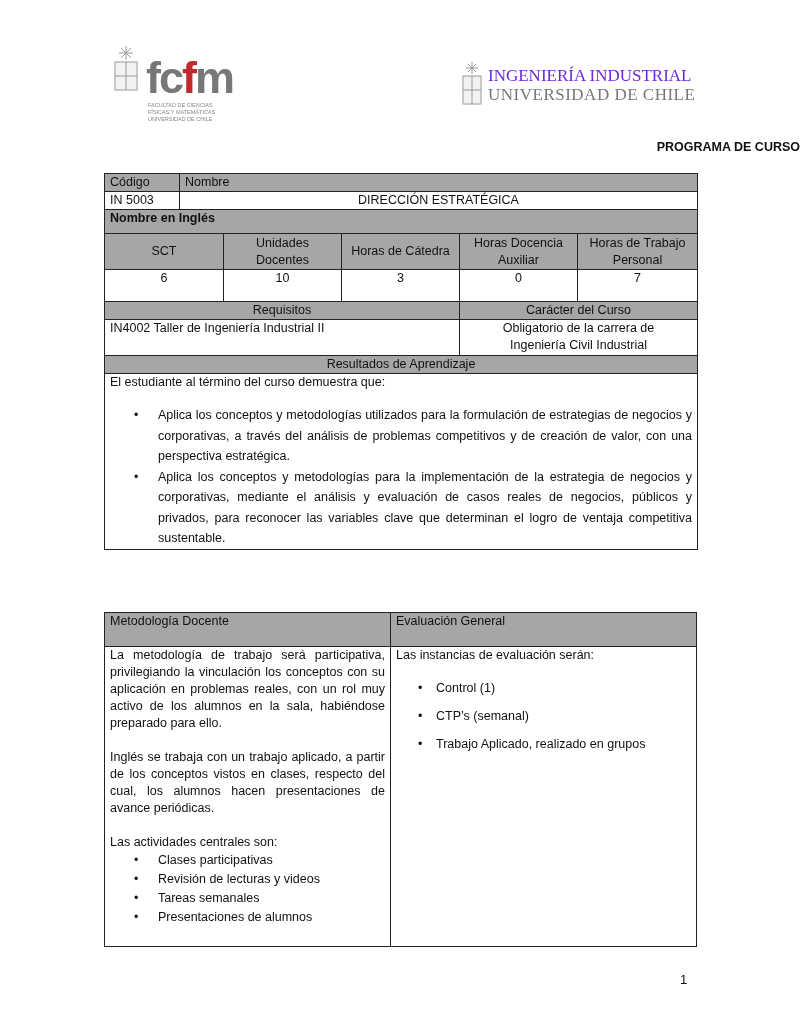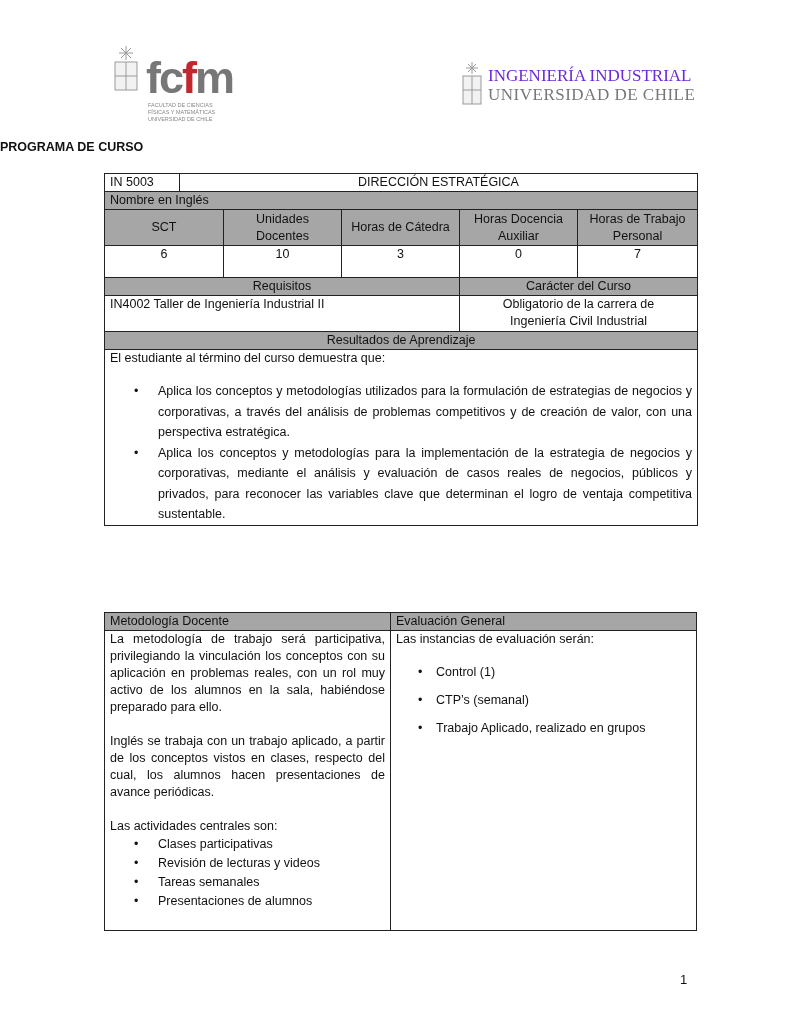--- a/index.html
+++ b/index.html
@@ -1,20 +1,20 @@
 <!DOCTYPE html>
 <html><head>
 <meta charset="utf-8">
 <style>
   html, body { margin:0; padding:0; background:#ffffff; }
   body { width:800px; height:1035px; position:relative; overflow:hidden;
          font-family:"Liberation Sans", sans-serif; color:#111; font-size:12.5px; }
   .logo-left { position:absolute; left:110px; top:44px; width:130px; height:82px; }
   .logo-right { position:absolute; left:460px; top:60px; width:215px; height:50px; }
-  .title { position:absolute; left:0; width:800px; top:140px; text-align:left;
+  .title { position:absolute; left:0; width:800px; top:140px; text-align:right;
            font-weight:bold; font-size:12.5px; }
   table { border-collapse:collapse; position:absolute; table-layout:fixed; }
   td { border:1.3px solid #222; padding:0 5px; vertical-align:top; line-height:17px; }
   .g { background:#a6a6a6; }
   .c { text-align:center; }
   .vm { vertical-align:middle; }
   ul { margin:0; padding:0; list-style:none; }
   li { position:relative; }
   .bul::before { content:"\2022"; position:absolute; left:-24px; top:0; }
   .just { text-align:justify; }
@@ -66,25 +66,29 @@
 <table data-name="course-info-table" style="left:104px;top:173px;width:593px;">
   <colgroup>
     <col style="width:75px">
       <col style="width:44px">
       <col style="width:118px">
       <col style="width:118px">
       <col style="width:118px">
       <col style="width:120px">
   </colgroup>
   <tbody>
+      <tr class="g" style="height:18px;">
+    <td data-name="code-label">Código</td>
+    <td colspan="5" data-name="name-label">Nombre</td>
+  </tr>
   <tr style="height:18px;">
     <td data-name="course-code">IN 5003</td>
     <td colspan="5" class="c" data-name="course-name">DIRECCIÓN ESTRATÉGICA</td>
   </tr>
-  <tr class="g" style="height:18px;">
+  <tr class="g" style="height:24px;font-weight:bold;">
     <td colspan="6" data-name="english-name-label">Nombre en Inglés</td>
   </tr>
   <tr class="g" style="height:36px;padding-left:41px;">
     <td colspan="2" class="c vm" data-name="hours-header-sct">SCT</td>
     <td class="c vm" data-name="hours-header-unidades">Unidades Docentes</td>
     <td class="c vm" data-name="hours-header-catedra">Horas de Cátedra</td>
     <td class="c vm" data-name="hours-header-auxiliar">Horas Docencia Auxiliar</td>
     <td class="c vm" data-name="hours-header-personal">Horas de Trabajo Personal</td>
   </tr>
   <tr style="height:32px;">
@@ -116,21 +120,21 @@
   </tr>
 </tbody>
   </table>
 
 <table data-name="methodology-evaluation-table" style="left:104px;top:612px;width:592px;">
   <colgroup>
       <col style="width:286px">
       <col style="width:306px">
     </colgroup>
   <tbody>
-      <tr class="g" style="height:18px;">
+      <tr class="g" style="height:34px;">
     <td data-name="methodology-label">Metodología Docente</td>
     <td data-name="evaluation-label">Evaluación General</td>
   </tr>
   <tr style="height:300px;">
     <td data-name="methodology-cell">
       <div class="just" data-name="methodology-paragraph-1">La metodología de trabajo será participativa, privilegiando la vinculación los conceptos con su aplicación en problemas reales, con un rol muy activo de los alumnos en la sala, habiéndose preparado para ello.</div>
       <div class="just" style="margin-top:17px;" data-name="methodology-paragraph-2">Inglés se trabaja con un trabajo aplicado, a partir de los conceptos vistos en clases, respecto del cual, los alumnos hacen presentaciones de avance periódicas.</div>
       <div style="margin-top:17px;" data-name="activities-intro">Las actividades centrales son:</div>
       <ul style="margin-left:48px;line-height:19px;" data-name="activities-list">
         <li class="bul" data-name="activity-item">Clases participativas</li>

